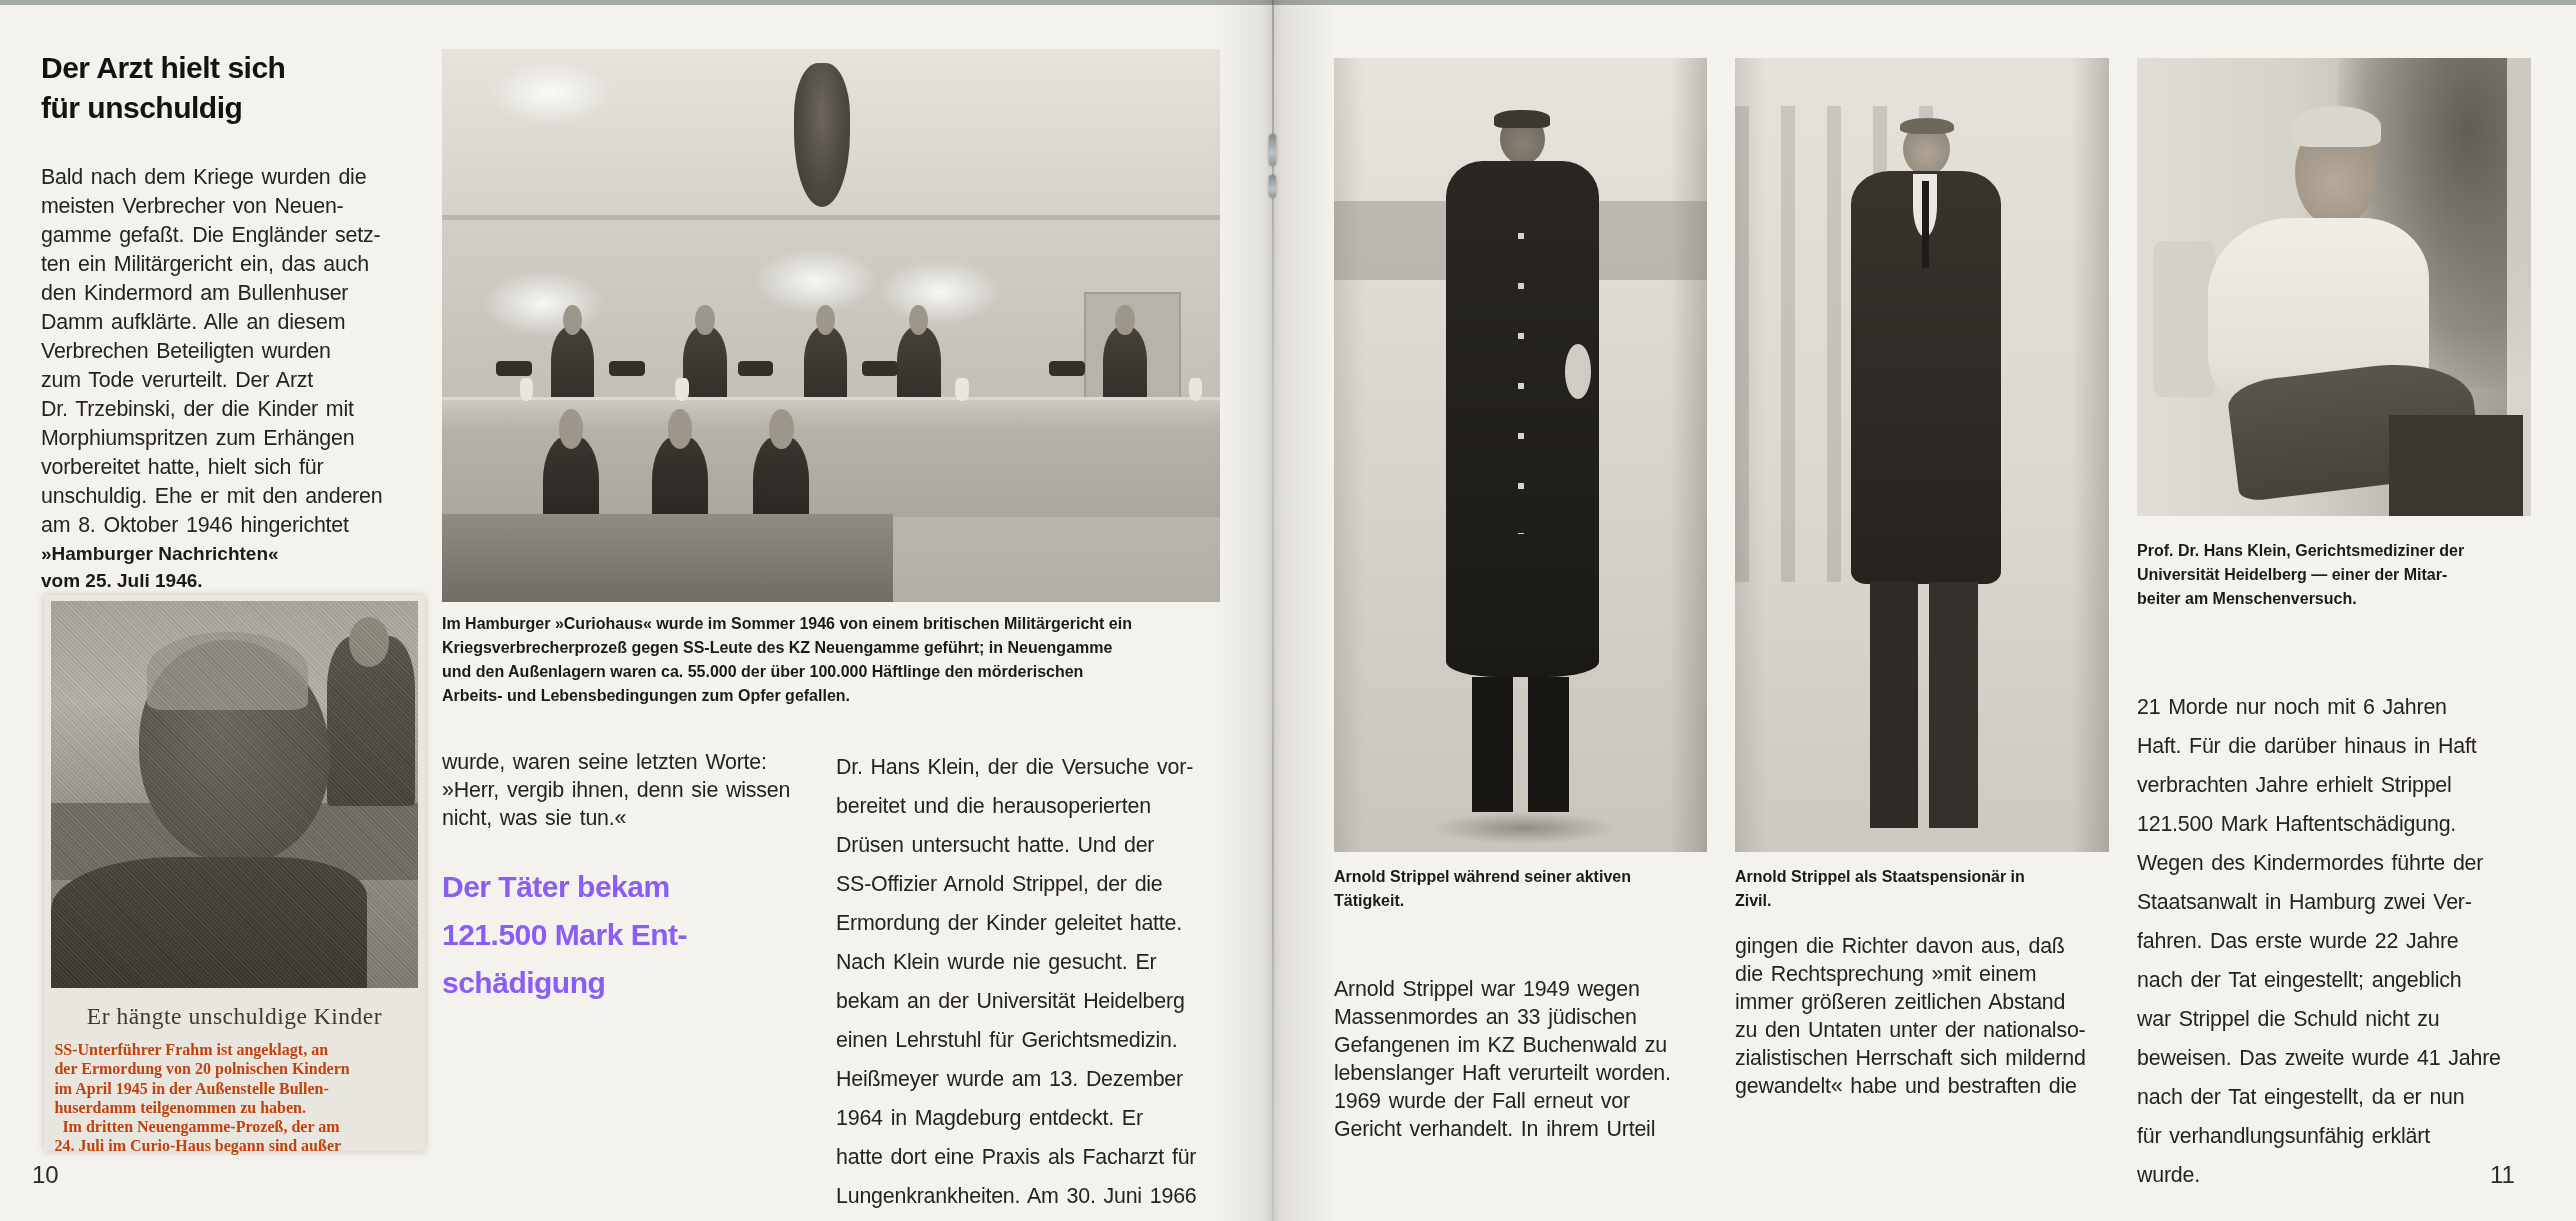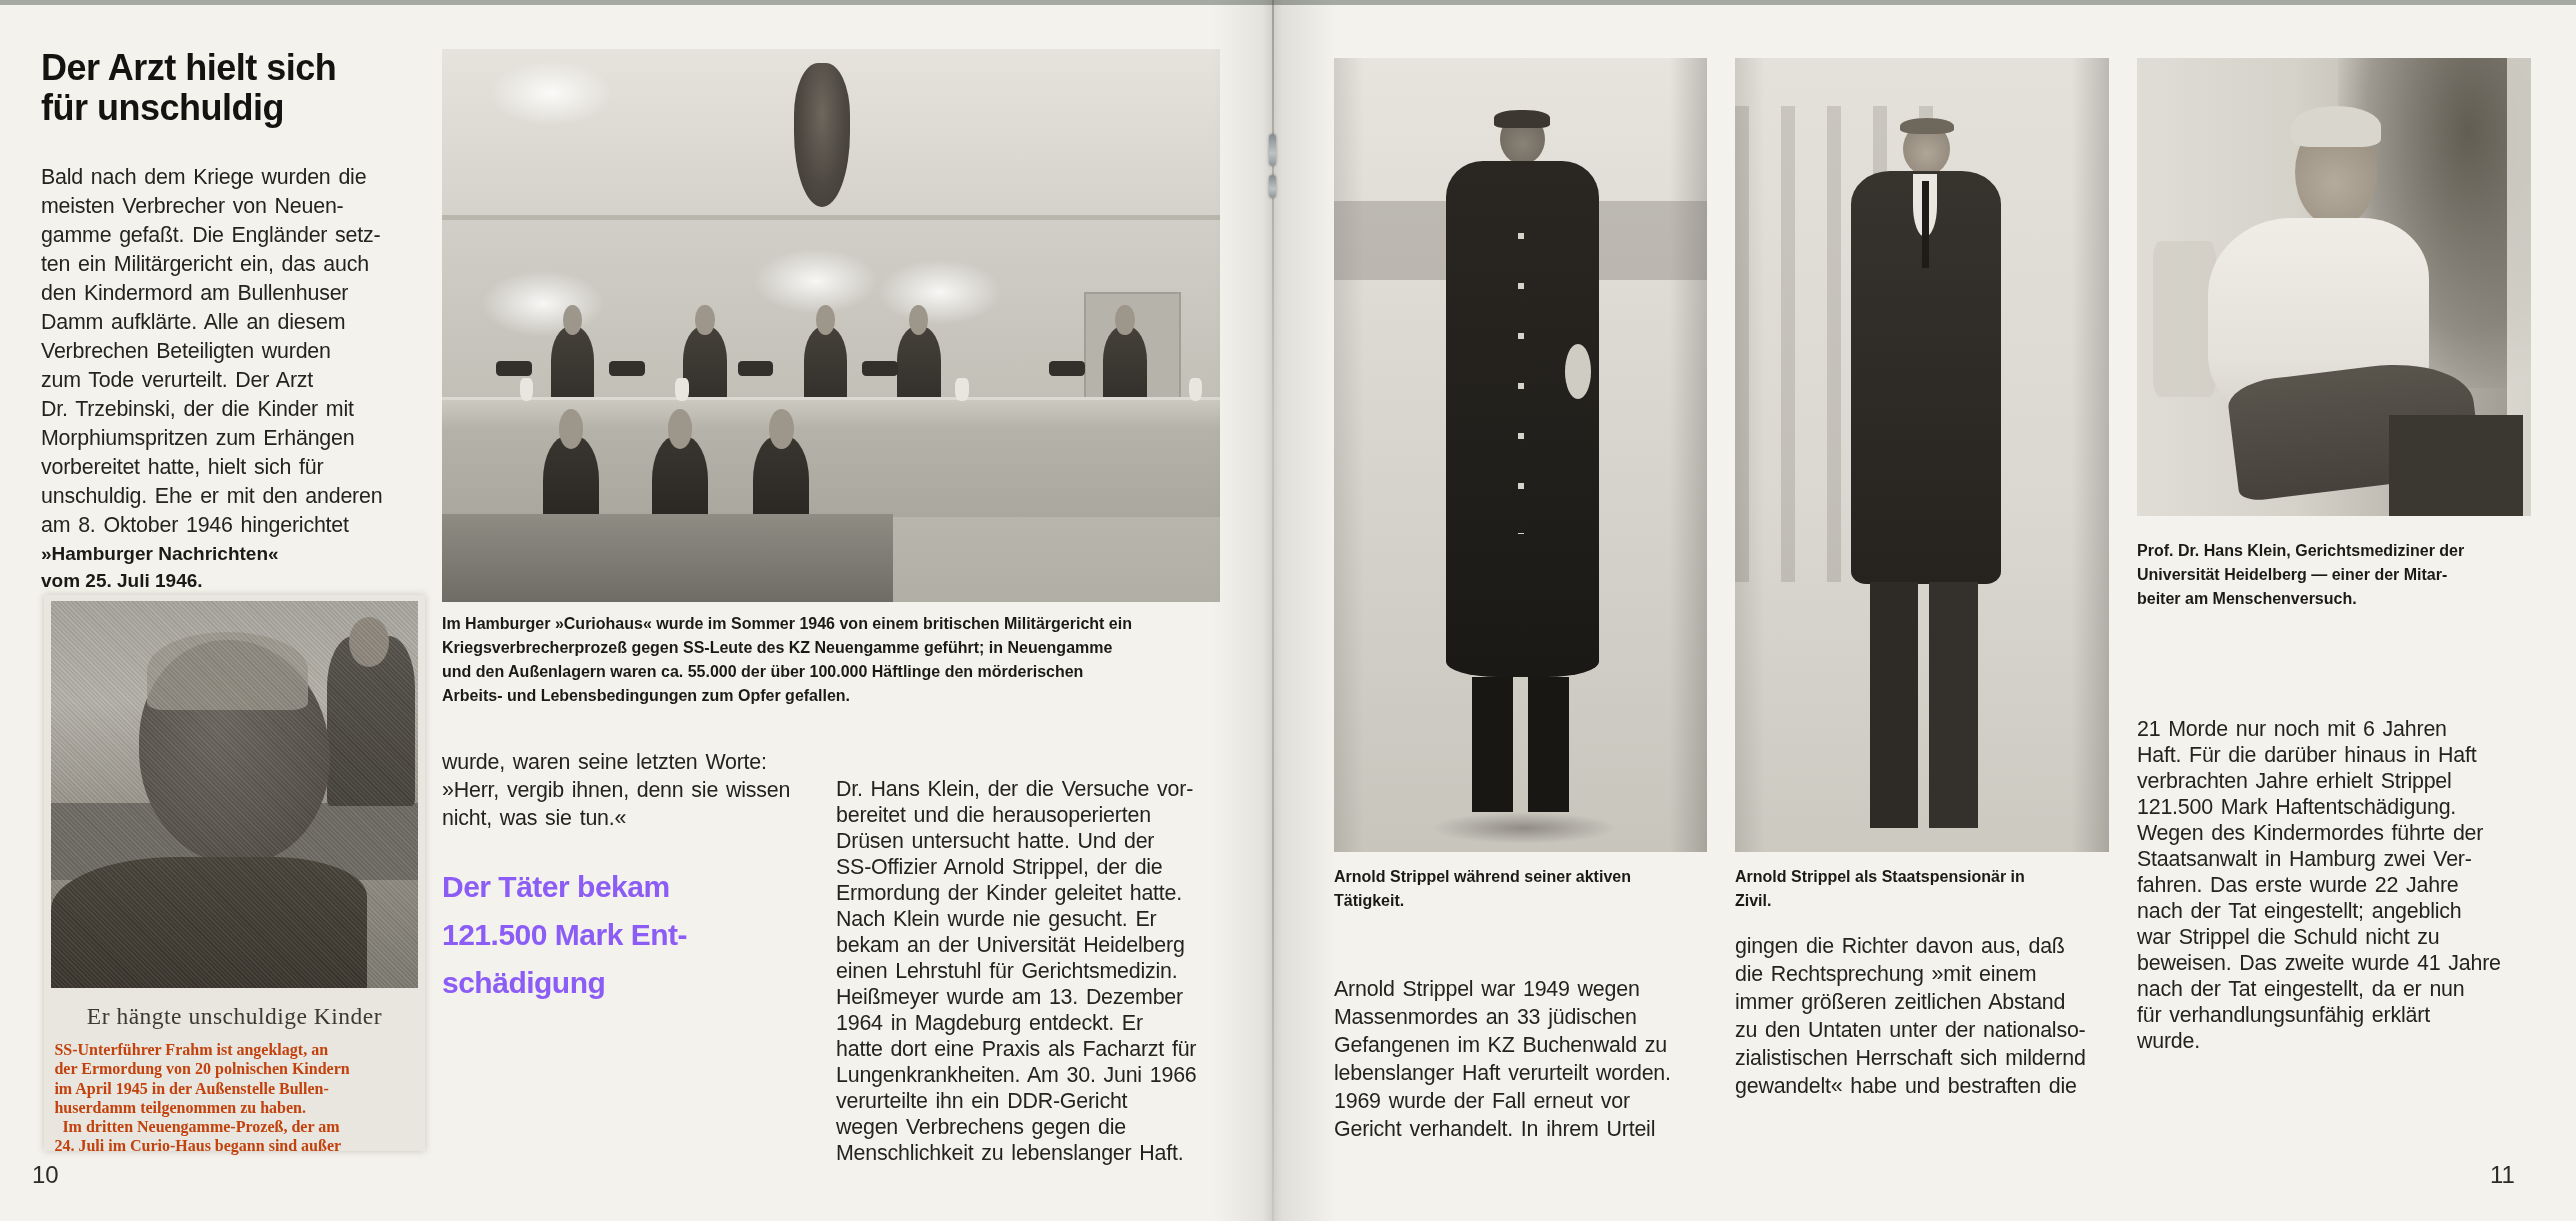--- a/index.html
+++ b/index.html
@@ -4,24 +4,24 @@
 <style>
   html,body { margin:0; padding:0; background:#8b8f88; }
   #spread {
     position:relative; width:2576px; height:1222px;
     background:#f4f2ec; overflow:hidden;
     font-family:"Liberation Sans", sans-serif;
   }
   .abs { position:absolute; }
   .t { position:absolute; white-space:pre-line; color:#25231f; }
   .body-txt { font-size:21.4px; line-height:28px; letter-spacing:-0.2px; word-spacing:2.1px; }
-  .lh51 { line-height:26px;margin-top:28px; }
+  .lh51 { line-height:39px; }
   .cap-b { font-weight:bold; font-size:16px; line-height:24px; letter-spacing:0px; color:#1b1a17; }
   .src-b { font-weight:bold; font-size:19px; line-height:27px; color:#1b1a17; }
-  .h-main { font-weight:bold; font-size:36px; line-height:40px; letter-spacing:-0.5px; color:#141311; }
+  .h-main { font-weight:bold; font-size:30px; line-height:40px; letter-spacing:-0.5px; color:#141311; }
   .h-sub  { font-weight:bold; font-size:30px; line-height:48px; letter-spacing:-0.5px; color:#8b5cf6; }
   .pn { font-size:24px; color:#2c2b28; }
   .photo { position:absolute; overflow:hidden; }
   
   #clipping { background:#e8e6df; box-shadow:0 0 7.3px rgba(70,66,58,0.25); }
   .np-head { position:absolute; width:100%; text-align:center; font-family:"Liberation Serif", serif; font-size:23.5px; color:#3c3931; letter-spacing:0.5px; }
   .np-body { position:absolute; font-family:"Liberation Serif", serif; font-weight:bold; font-size:16px; line-height:19.3px; color:#c2410c; white-space:pre; }
   
   .cr-base { position:absolute; inset:0; background:linear-gradient(180deg,#dddad3 0%,#d2cfc8 30%,#c3c0b8 62%,#b1aea6 100%); }
   .cr-topband { position:absolute; left:0; top:0; width:100%; height:30%; background:linear-gradient(180deg,#e6e3dc,#d5d2cb); border-bottom:5.2px solid #b9b6ae; }

